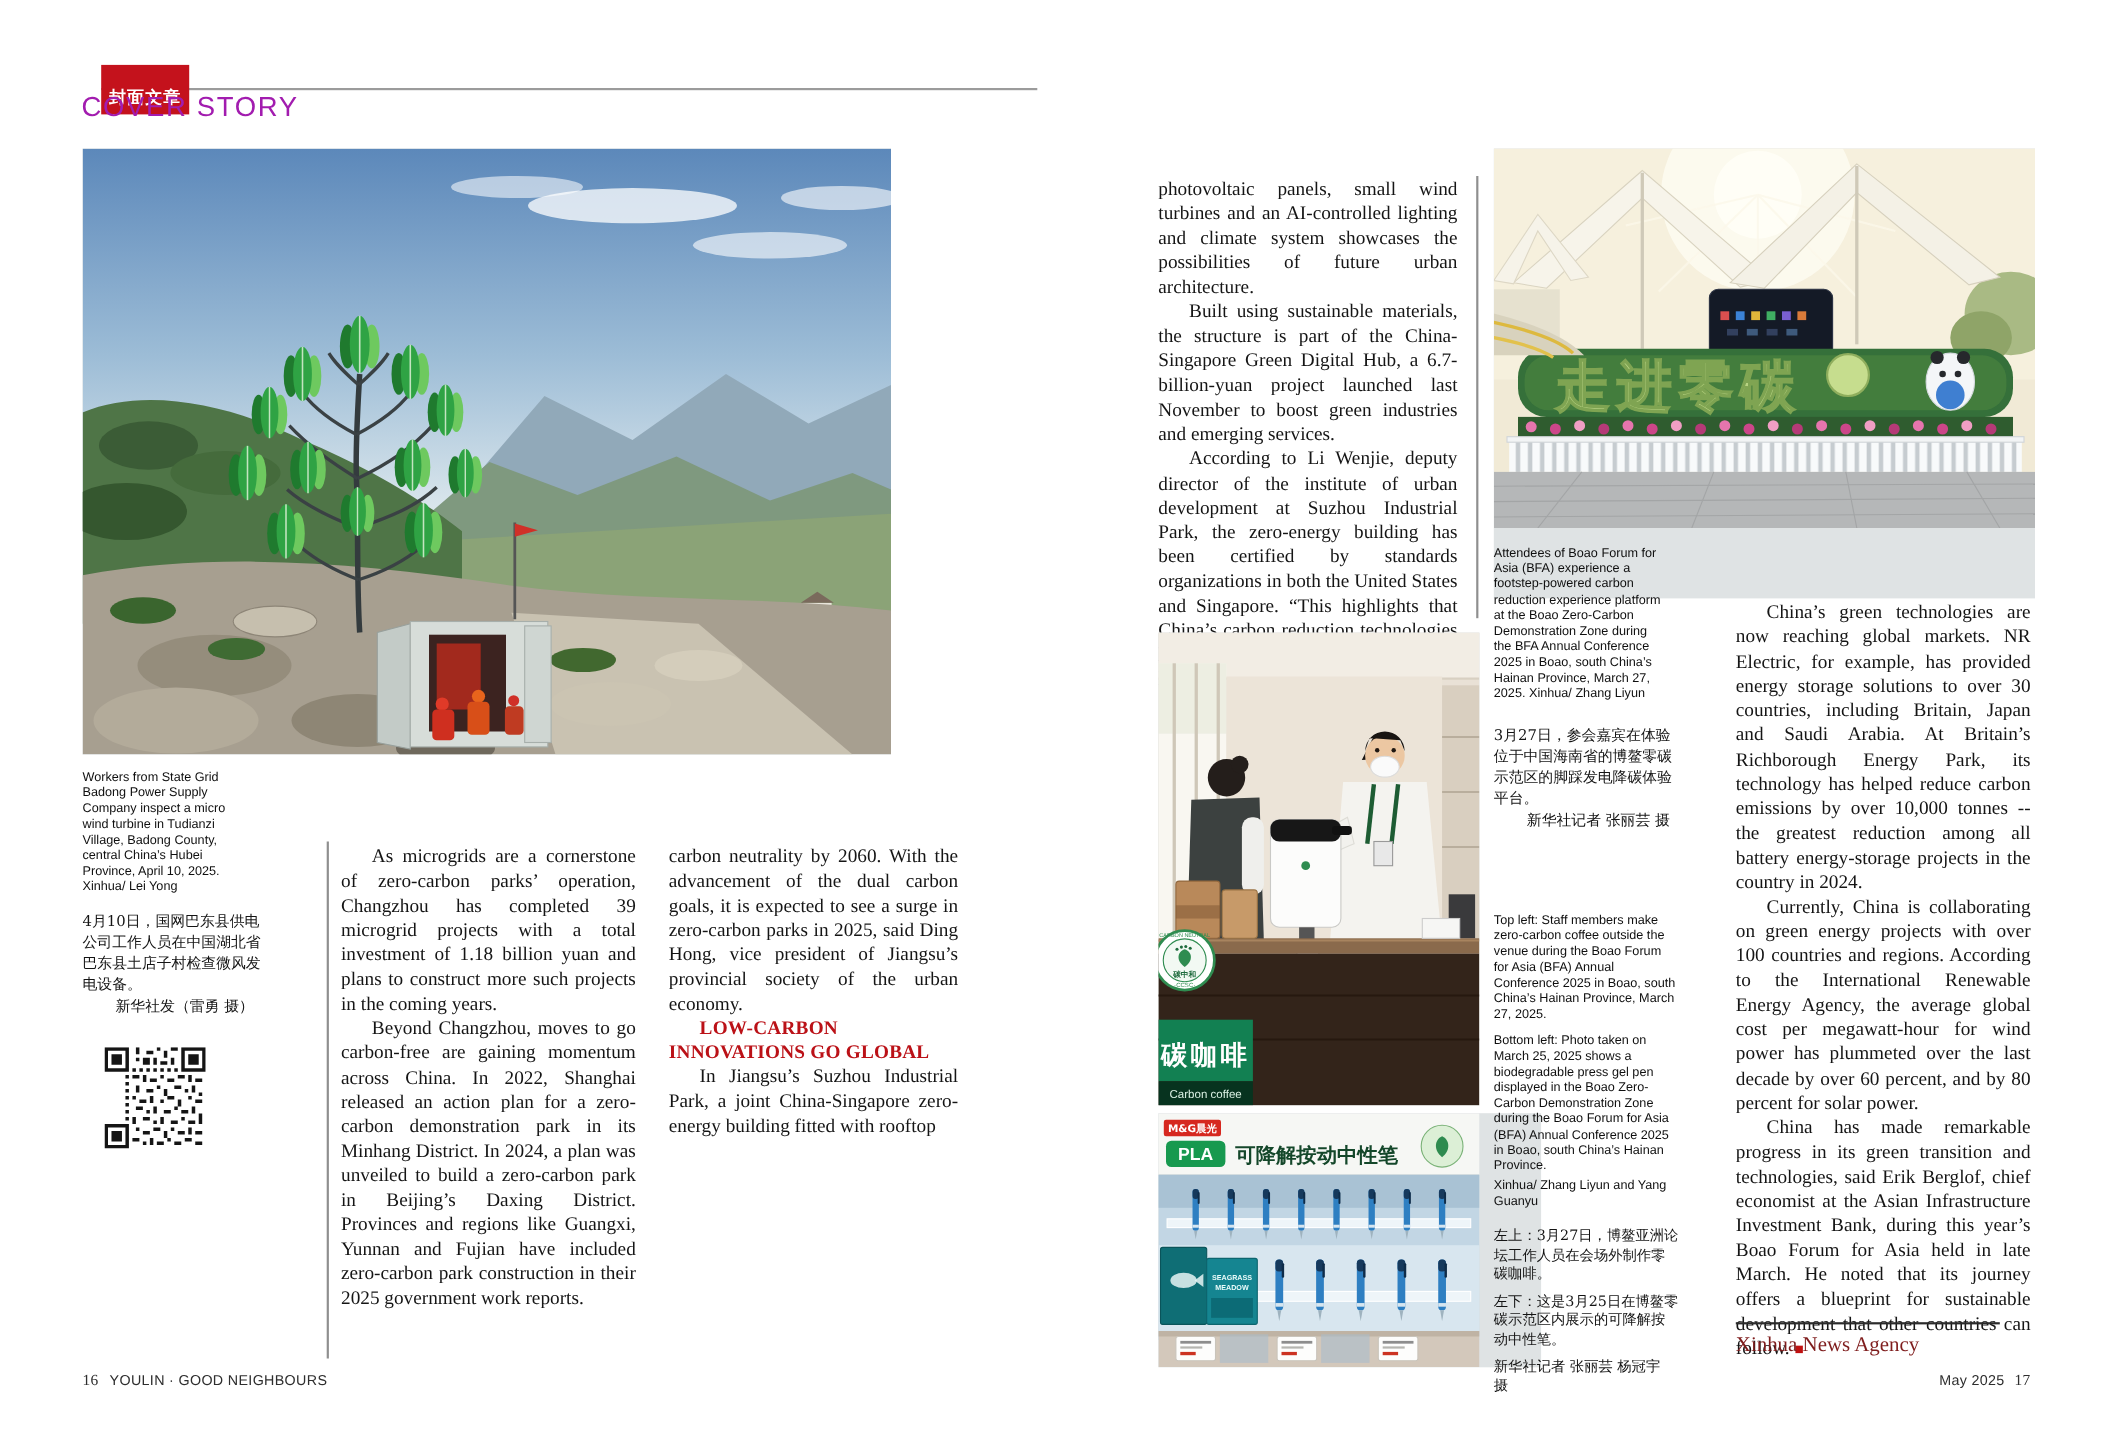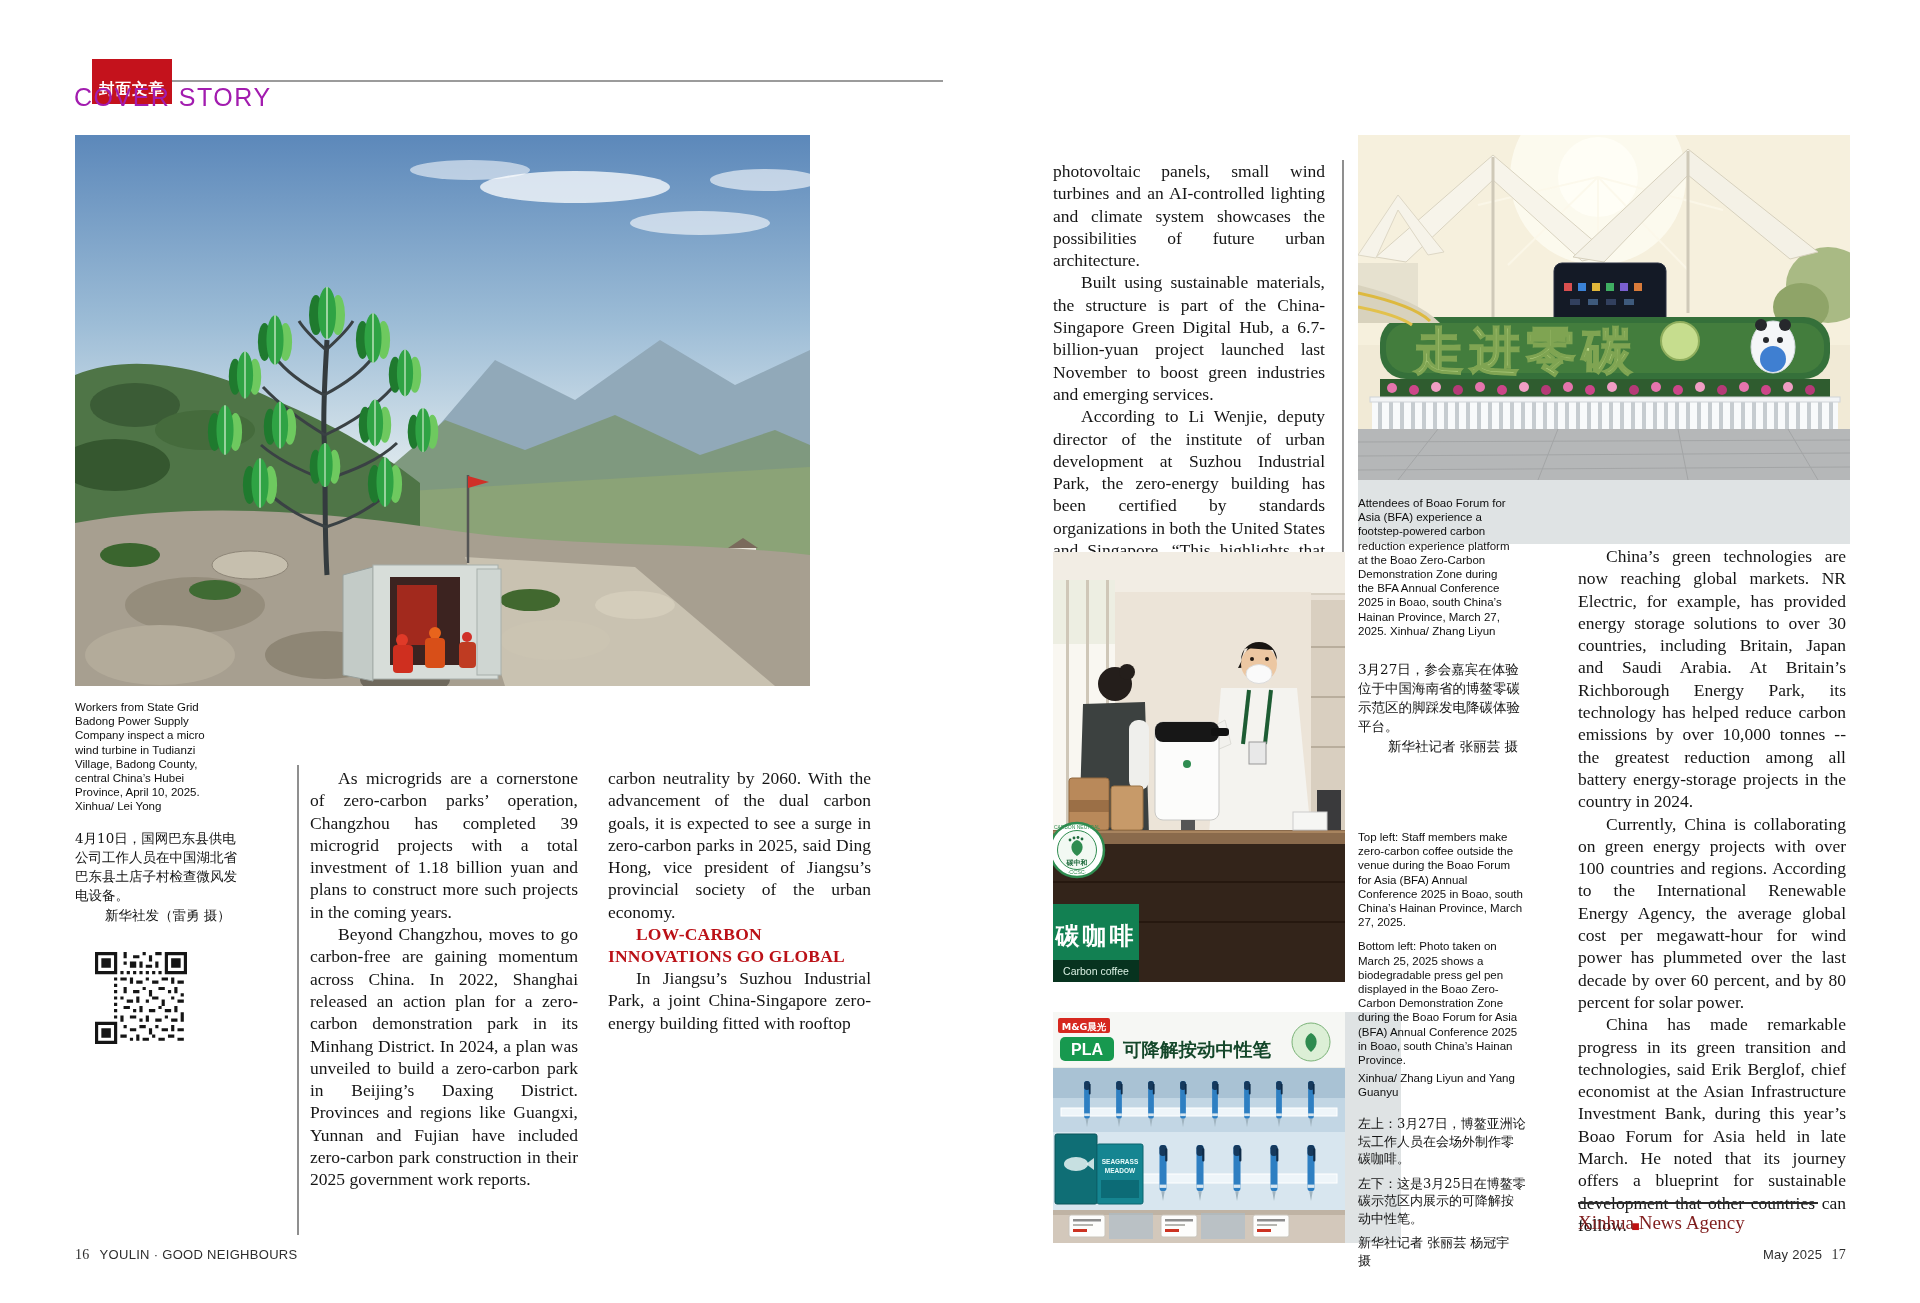--- a/index.html
+++ b/index.html
@@ -266,21 +266,21 @@
       <path d="M0,172 Q40,180 54,190" stroke="#e2c14c" stroke-width="3" fill="none"></path>
     </svg>
   </div>
 
   <div class="abs cap" style="left:1358px;top:496px;width:156px;">Attendees of Boao Forum for Asia (BFA) experience a footstep-powered carbon reduction experience platform at the Boao Zero-Carbon Demonstration Zone during the BFA Annual Conference 2025 in Boao, south China’s Hainan Province, March 27, 2025. Xinhua/ Zhang Liyun</div>
   <div class="abs capzh" style="left:1358px;top:660px;width:164px;">
     <div>3月27日，参会嘉宾在体验位于中国海南省的博鳌零碳示范区的脚踩发电降碳体验平台。</div>
     <div class="credit">新华社记者 张丽芸 摄</div>
   </div>
 
-  <div class="abs ph" style="left:1053px;top:552px;width:292px;height:430px;">
+  <div class="abs ph" style="left:1053px;top:575px;width:292px;height:430px;">
     <svg width="292" height="430" viewBox="0 0 292 430">
       <rect width="292" height="430" fill="#e9e1d6"></rect>
       <rect x="0" y="0" width="292" height="42" fill="#f2ede4"></rect>
       <line x1="0" y1="42" x2="292" y2="42" stroke="#d8d0c2" stroke-width="2"></line>
       <rect x="0" y="28" width="62" height="252" fill="#f9f7f1"></rect>
       <rect x="0" y="28" width="62" height="64" fill="#e4e8d8" opacity=".6"></rect>
       <rect x="13" y="28" width="3" height="252" fill="#cfc7b8"></rect>
       <rect x="33" y="28" width="3" height="252" fill="#cfc7b8"></rect>
       <rect x="53" y="28" width="3" height="252" fill="#cfc7b8"></rect>
       <rect x="62" y="40" width="196" height="240" fill="#ece4d8"></rect>

